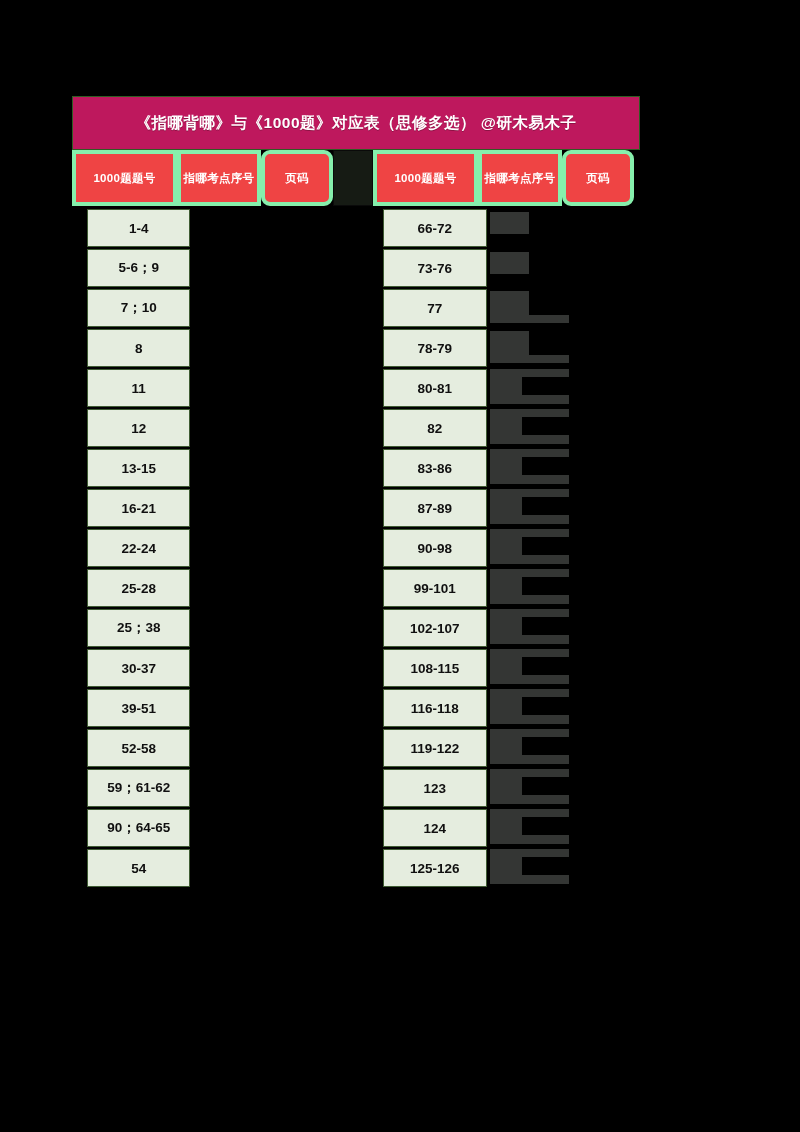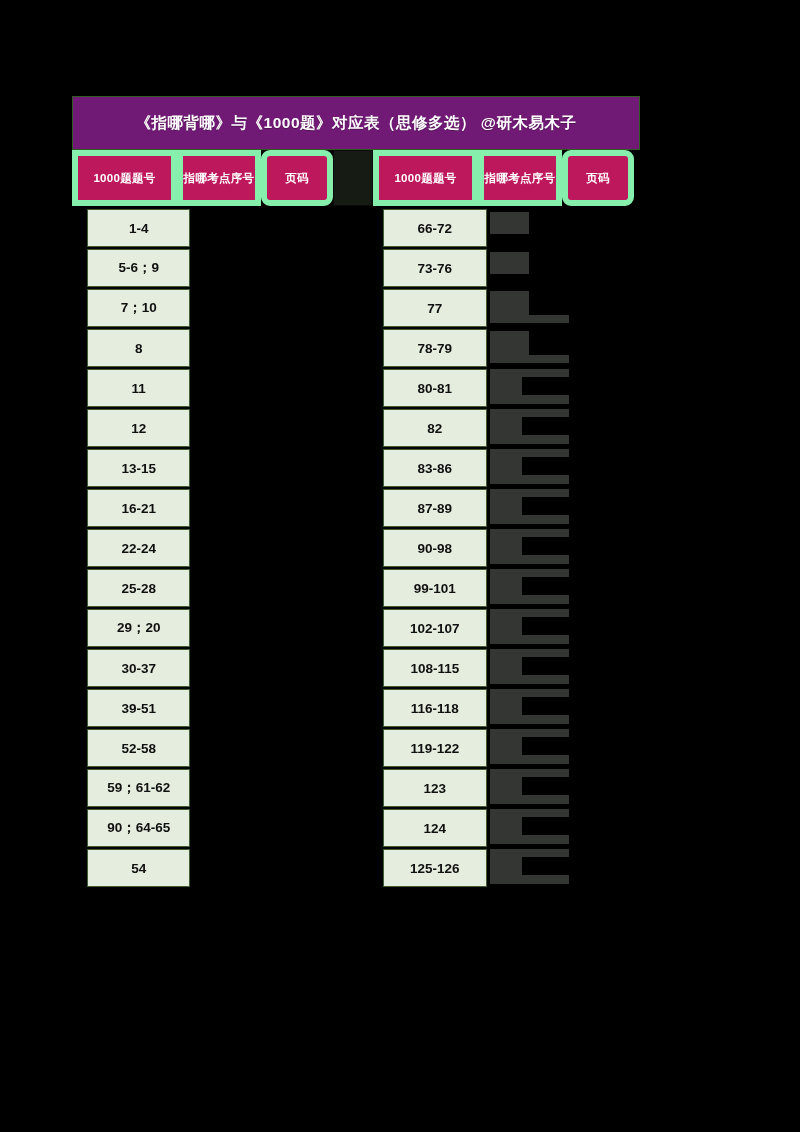--- a/index.html
+++ b/index.html
@@ -20,21 +20,21 @@
   #sheet {
     position: absolute;
     left: 72px;
     top: 96px;
     width: 568px;
   }
 
   
   .title-bar {
     height: 54px;
-    background: #701a75;
+    background: #be185d;
     border: 1px solid #2f5d22;
     box-sizing: border-box;
     display: flex;
     align-items: center;
     justify-content: center;
   }
   .title-text {
     color: #ffffff;
     font-size: 15.5px;
     font-weight: bold;
@@ -43,22 +43,22 @@
     text-shadow: 0 1px 0 rgba(0,0,0,0.25);
   }
 
   
   .header-row {
     display: flex;
     height: 56px;
     margin-top: 0;
   }
   .hcell {
-    background: #be185d;
-    border: 6px solid #86efac;
+    background: #ef4444;
+    border: 4px solid #86efac;
     box-sizing: border-box;
     display: flex;
     align-items: center;
     justify-content: center;
     color: #ffffff;
     font-size: 11.5px;
     font-weight: bold;
     white-space: nowrap;
     letter-spacing: 0.3px;
   }
@@ -290,21 +290,21 @@
         <div class="cell void col-b">
           <div class="redact pat-c">
             <span class="bar b1"></span>
             <span class="bar b2"></span>
             <span class="bar b3"></span>
           </div>
         </div>
         <div class="cell void col-c"></div>
       </div>
       <div class="row">
-        <div class="cell data col-a">29；20</div>
+        <div class="cell data col-a">25；38</div>
         <div class="cell void col-b"></div>
         <div class="cell void col-c"></div>
         <div class="cell void col-gap"></div>
         <div class="cell data col-a">102-107</div>
         <div class="cell void col-b">
           <div class="redact pat-c">
             <span class="bar b1"></span>
             <span class="bar b2"></span>
             <span class="bar b3"></span>
           </div>

